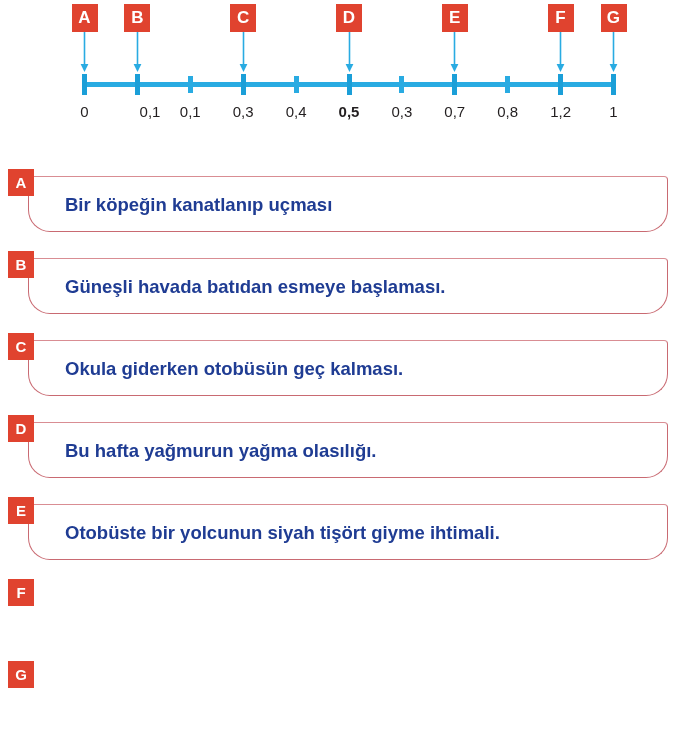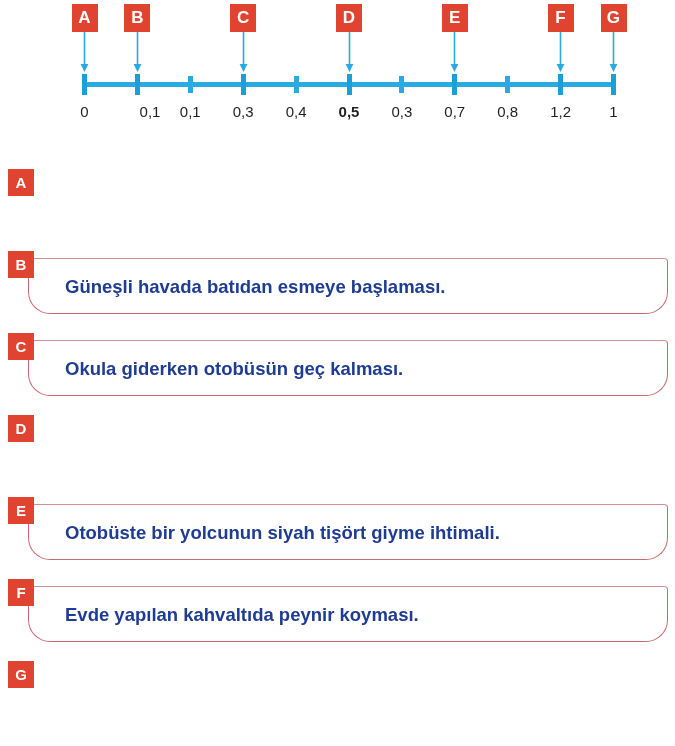--- a/index.html
+++ b/index.html
@@ -198,45 +198,48 @@
       <div class="marker-badge" style="left: 600.5px; top: 4px;">G</div>
       <div class="marker-arrow" style="left: 608px; top: 32px; height: 40px;"><svg width="11" height="40" viewBox="0 0 11 40">
           <line x1="5.5" y1="0" x2="5.5" y2="33" stroke="#29abe2" stroke-width="1.6"></line>
           <polygon points="1.6,32 9.4,32 5.5,40" fill="#29abe2"></polygon>
         </svg></div>
     </div>
 </div>
 
 <div id="statements">
     <div class="statement-row">
+      <div class="row-box">
+        <div class="row-text">Bir köpeğin kanatlanıp uçması</div>
+      </div>
       <div class="row-badge">A</div>
     </div>
     <div class="statement-row">
       <div class="row-box">
         <div class="row-text">Güneşli havada batıdan esmeye başlaması.</div>
       </div>
       <div class="row-badge">B</div>
     </div>
     <div class="statement-row">
       <div class="row-box">
         <div class="row-text">Okula giderken otobüsün geç kalması.</div>
       </div>
       <div class="row-badge">C</div>
     </div>
     <div class="statement-row">
+      <div class="row-box">
+        <div class="row-text">Bu hafta yağmurun yağma olasılığı.</div>
+      </div>
       <div class="row-badge">D</div>
     </div>
     <div class="statement-row">
       <div class="row-box">
         <div class="row-text">Otobüste bir yolcunun siyah tişört giyme ihtimali.</div>
       </div>
       <div class="row-badge">E</div>
     </div>
     <div class="statement-row">
-      <div class="row-box">
-        <div class="row-text">Evde yapılan kahvaltıda peynir koyması.</div>
-      </div>
       <div class="row-badge">F</div>
     </div>
     <div class="statement-row">
       <div class="row-badge">G</div>
     </div>
   </div>
 
 </body></html>

